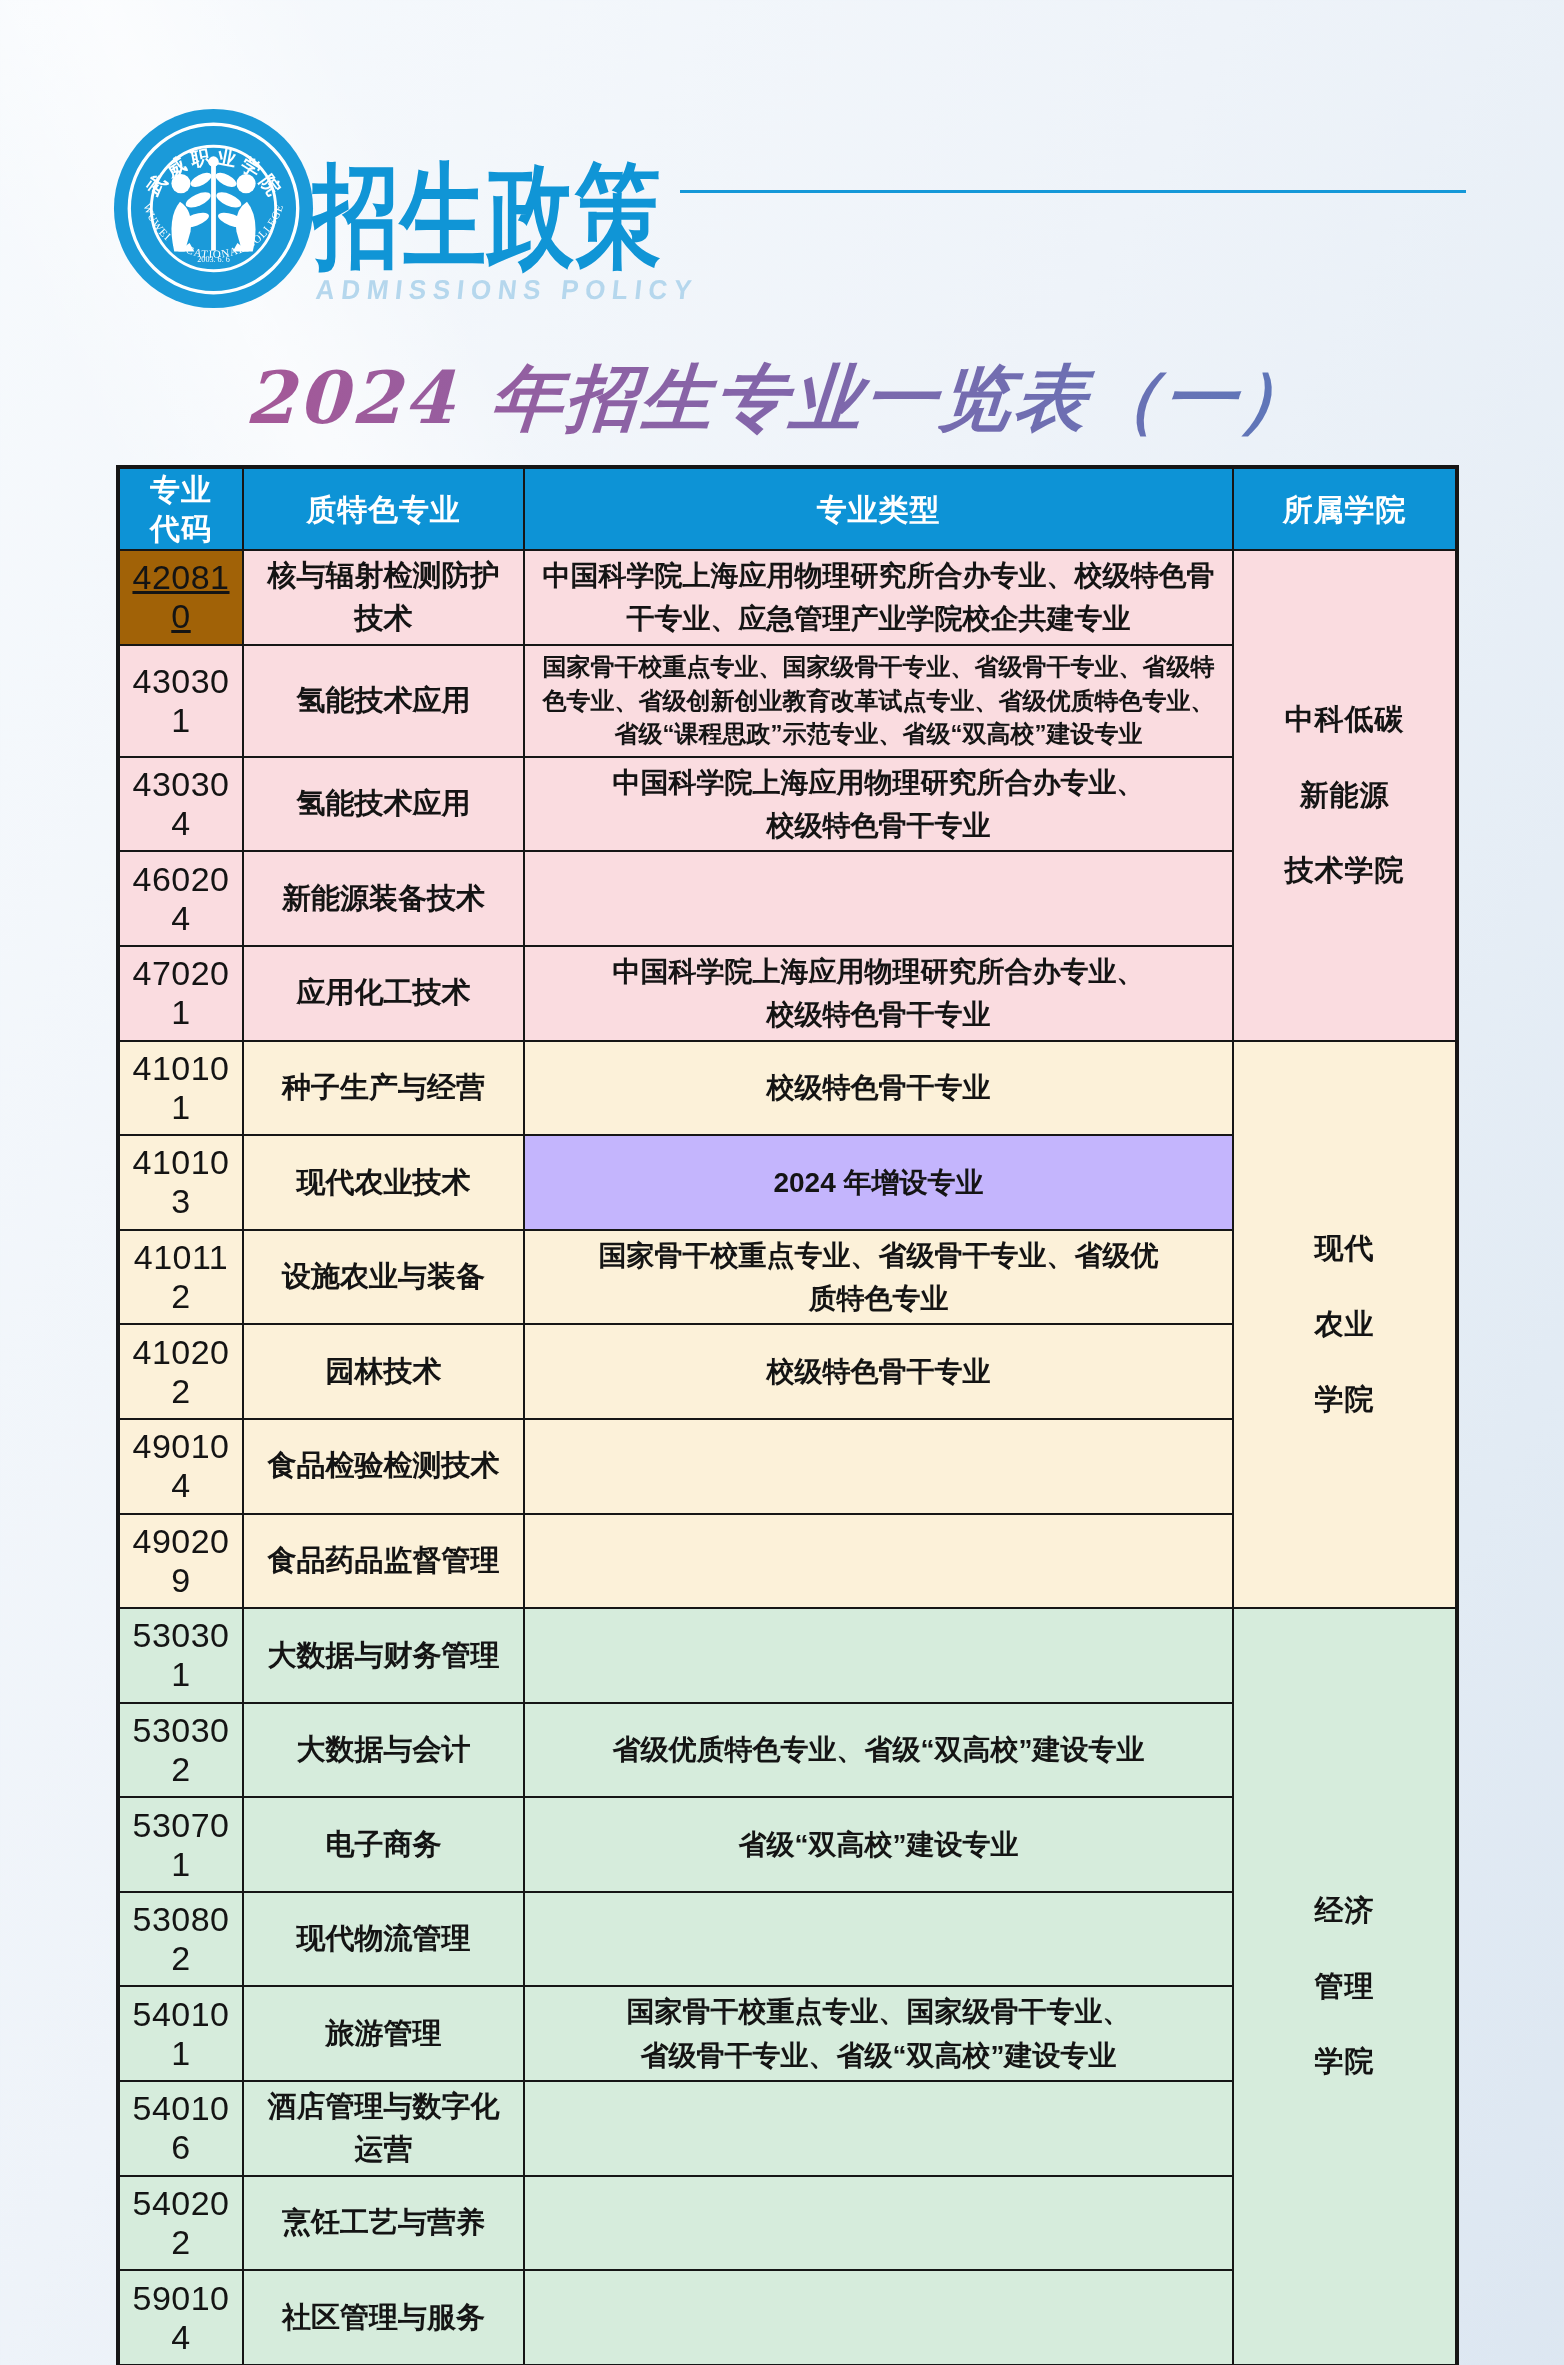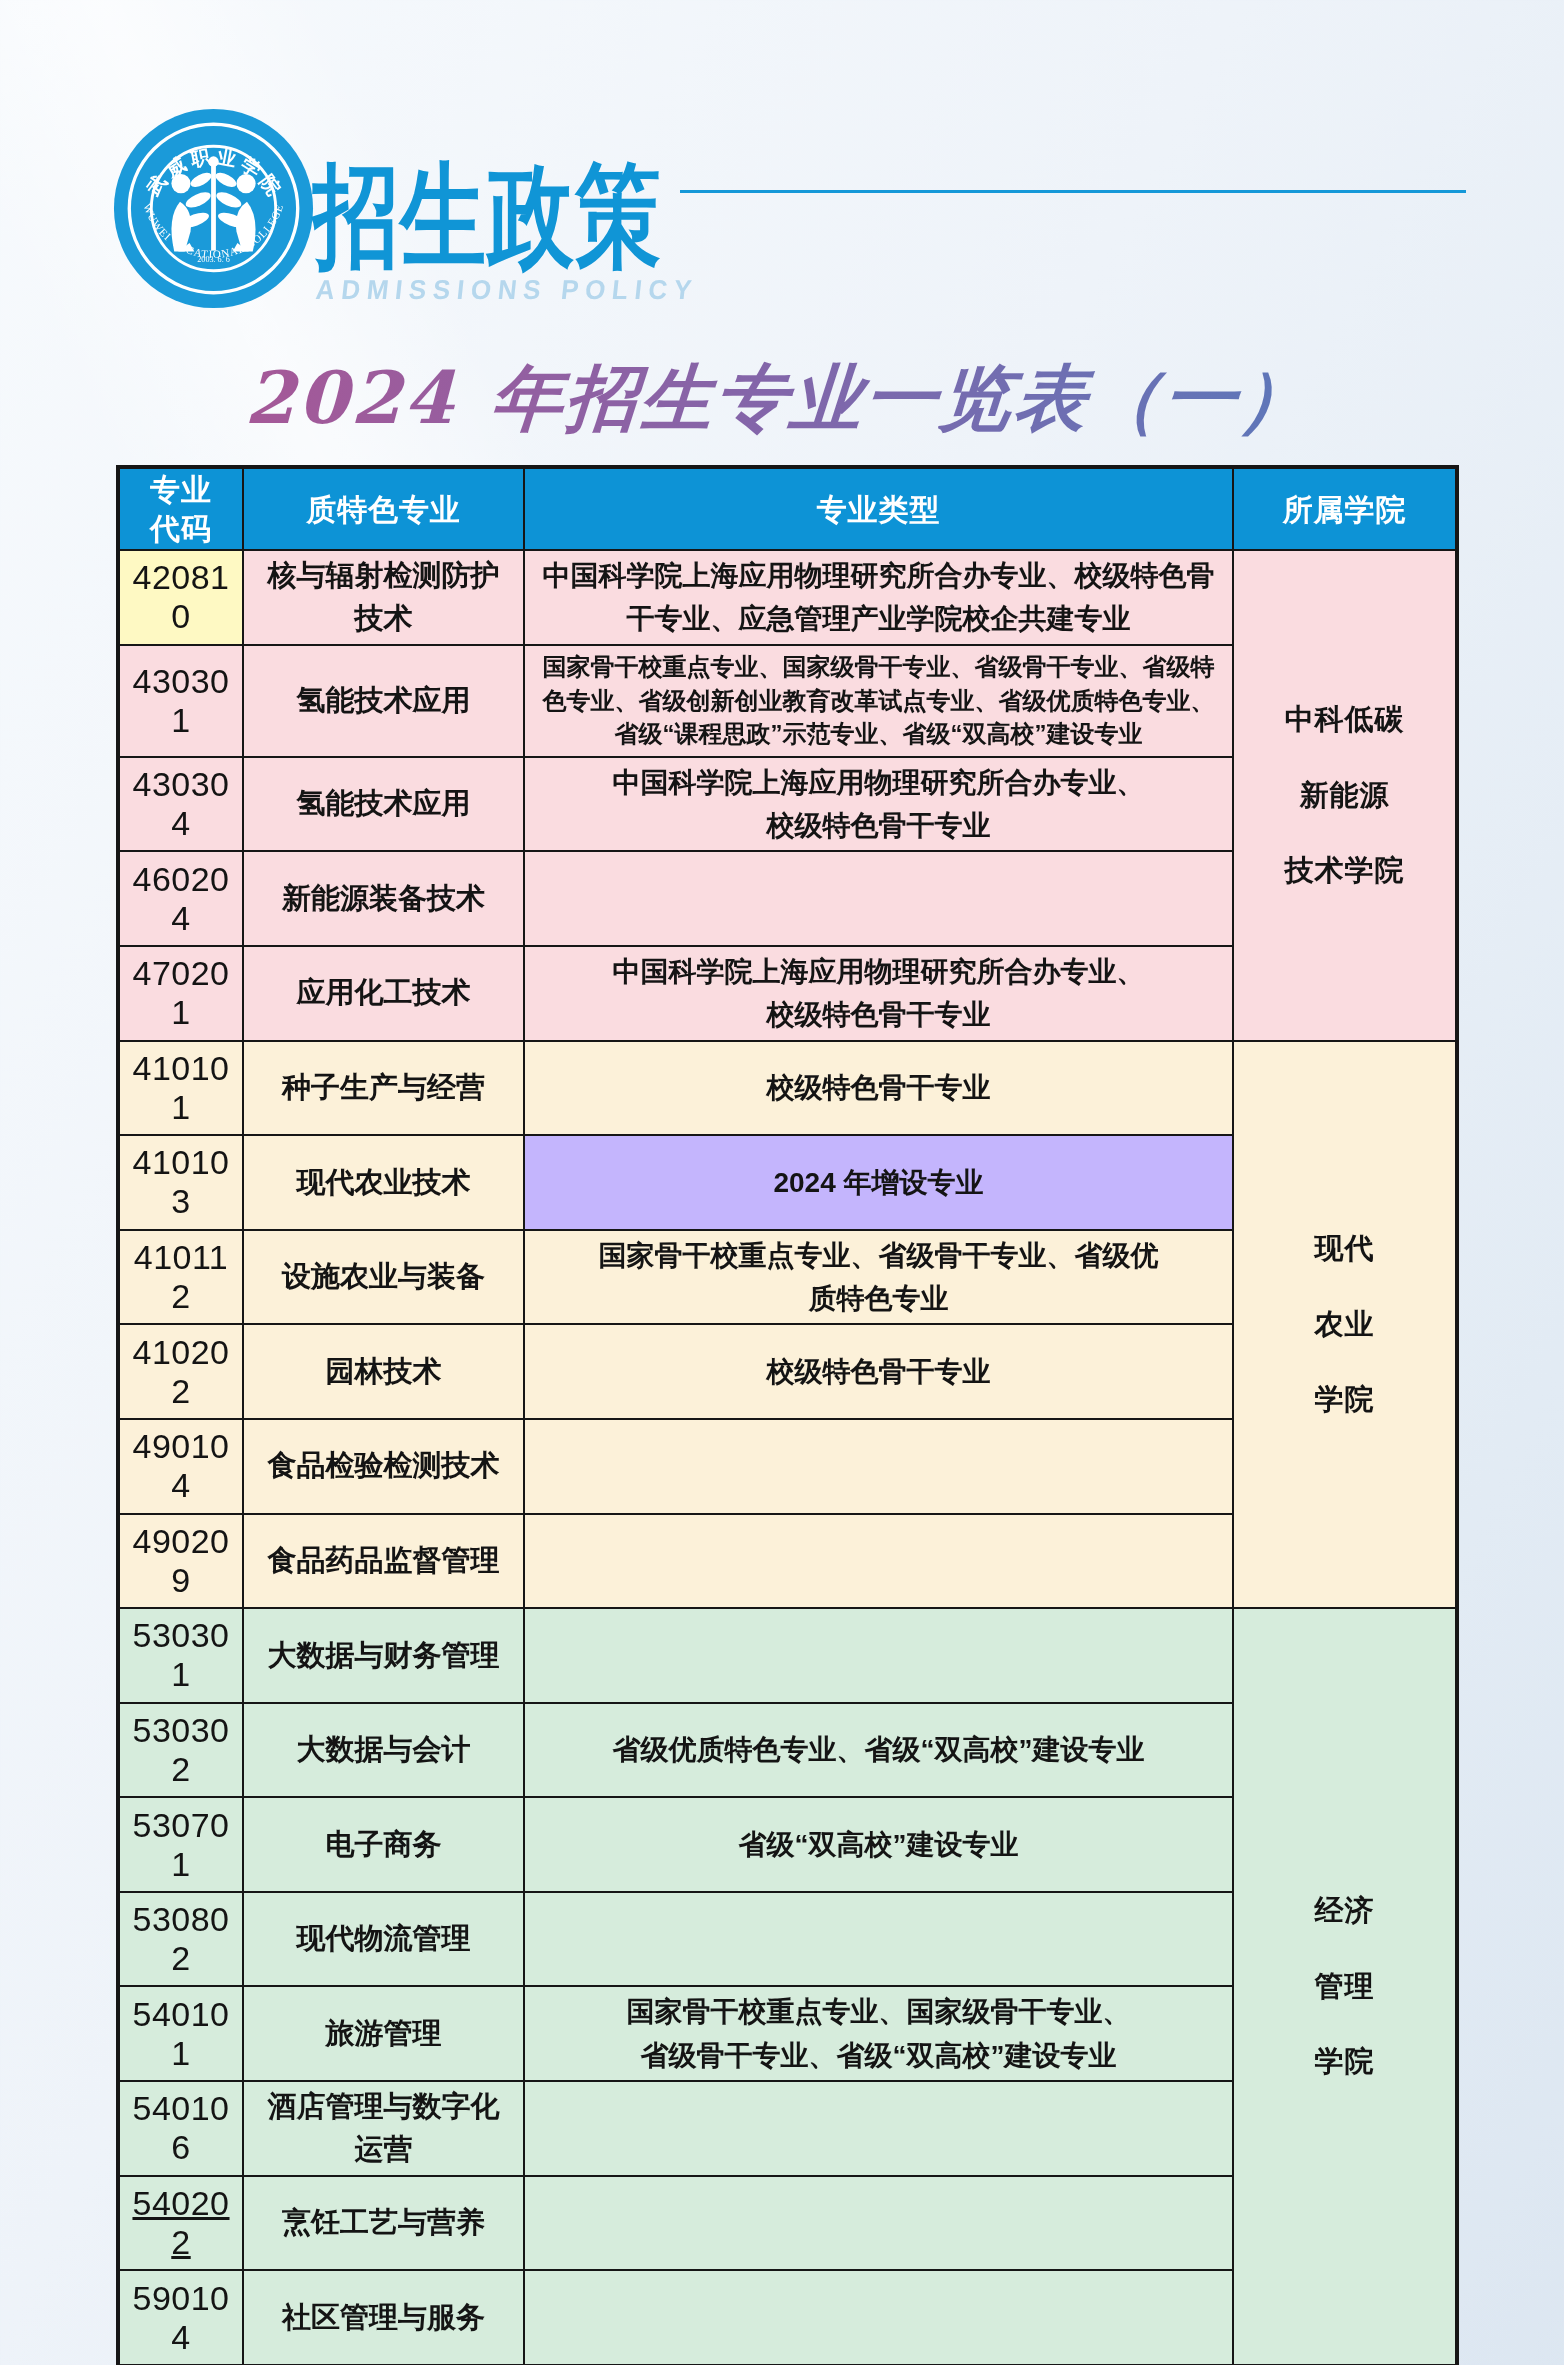--- a/index.html
+++ b/index.html
@@ -115,21 +115,21 @@
       <tr>
         <th style="background: rgb(13, 147, 214); color: rgb(255, 255, 255);">专业
 代码</th>
         <th style="background: rgb(13, 147, 214); color: rgb(255, 255, 255);">质特色专业</th>
         <th style="background: rgb(13, 147, 214); color: rgb(255, 255, 255);">专业类型</th>
         <th style="background: rgb(13, 147, 214); color: rgb(255, 255, 255);">所属学院</th>
       </tr>
     </thead>
     <tbody id="tbody">
         <tr>
-          <td class="code" style="background: #fef9c3;">420810</td>
+          <td class="code" style="background: #a16207; text-decoration: underline;">420810</td>
           <td class="major" style="background: rgb(250, 220, 224); margin-top: 24px;">核与辐射检测防护技术</td>
           <td class="type" style="background: rgb(250, 220, 224);">中国科学院上海应用物理研究所合办专业、校级特色骨干专业、应急管理产业学院校企共建专业</td>
           <td class="college" rowspan="5" style="background: rgb(250, 220, 224);">中科低碳
 新能源
 技术学院</td>
         </tr>
         <tr>
           <td class="code" style="background: rgb(250, 220, 224);">430301</td>
           <td class="major" style="background: rgb(250, 220, 224);">氢能技术应用</td>
           <td class="type small" style="background: rgb(250, 220, 224);">国家骨干校重点专业、国家级骨干专业、省级骨干专业、省级特色专业、省级创新创业教育改革试点专业、省级优质特色专业、省级“课程思政”示范专业、省级“双高校”建设专业</td>
@@ -214,21 +214,21 @@
           <td class="type" style="background: rgb(214, 236, 220);">国家骨干校重点专业、国家级骨干专业、
 省级骨干专业、省级“双高校”建设专业</td>
         </tr>
         <tr>
           <td class="code" style="background: rgb(214, 236, 220);">540106</td>
           <td class="major" style="background: rgb(214, 236, 220);">酒店管理与数字化
 运营</td>
           <td class="type" style="background: rgb(214, 236, 220);"></td>
         </tr>
         <tr>
-          <td class="code" style="background: rgb(214, 236, 220); text-decoration: underline;">540202</td>
+          <td class="code" style="background: rgb(214, 236, 220);">540202</td>
           <td class="major" style="background: rgb(214, 236, 220);">烹饪工艺与营养</td>
           <td class="type" style="background: rgb(214, 236, 220);"></td>
         </tr>
         <tr>
           <td class="code" style="background: rgb(214, 236, 220);">590104</td>
           <td class="major" style="background: rgb(214, 236, 220);">社区管理与服务</td>
           <td class="type" style="background: rgb(214, 236, 220);"></td>
         </tr>
       </tbody>
   </table>

